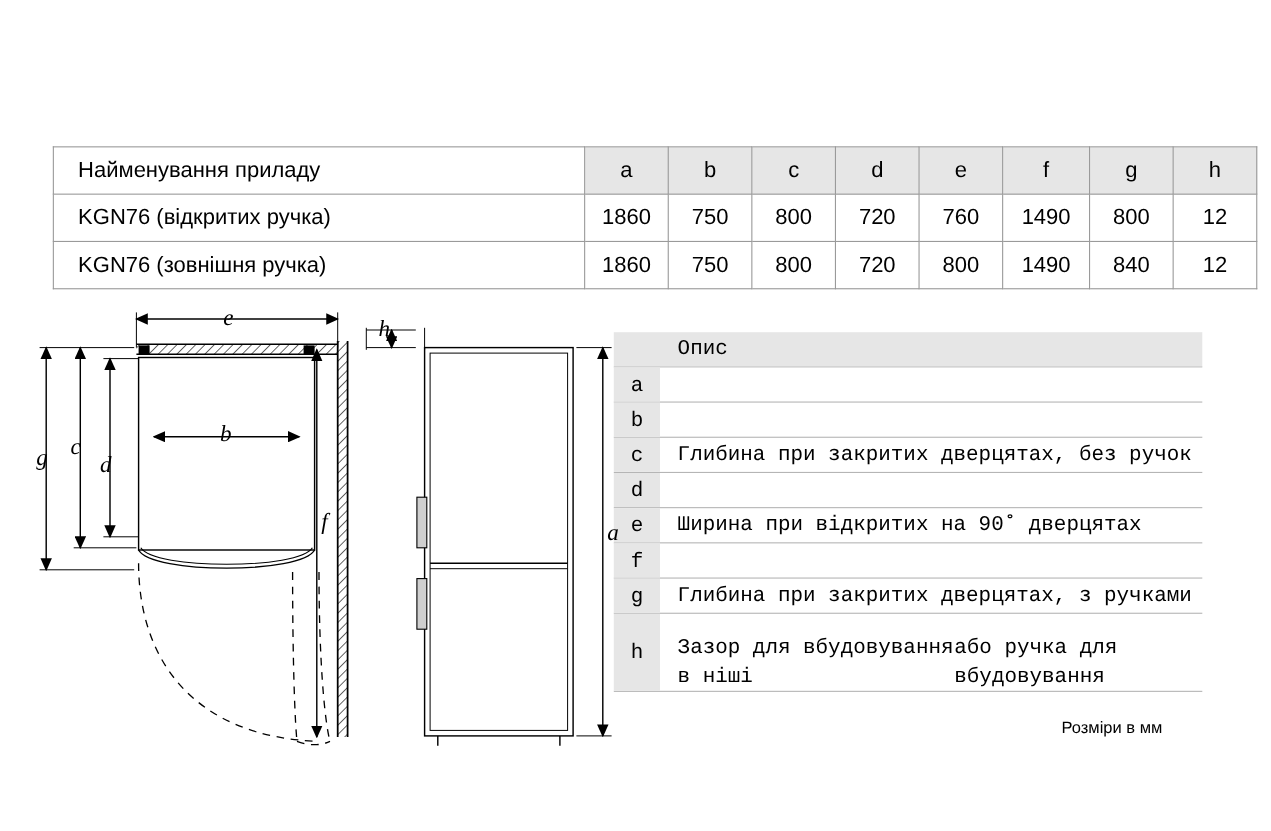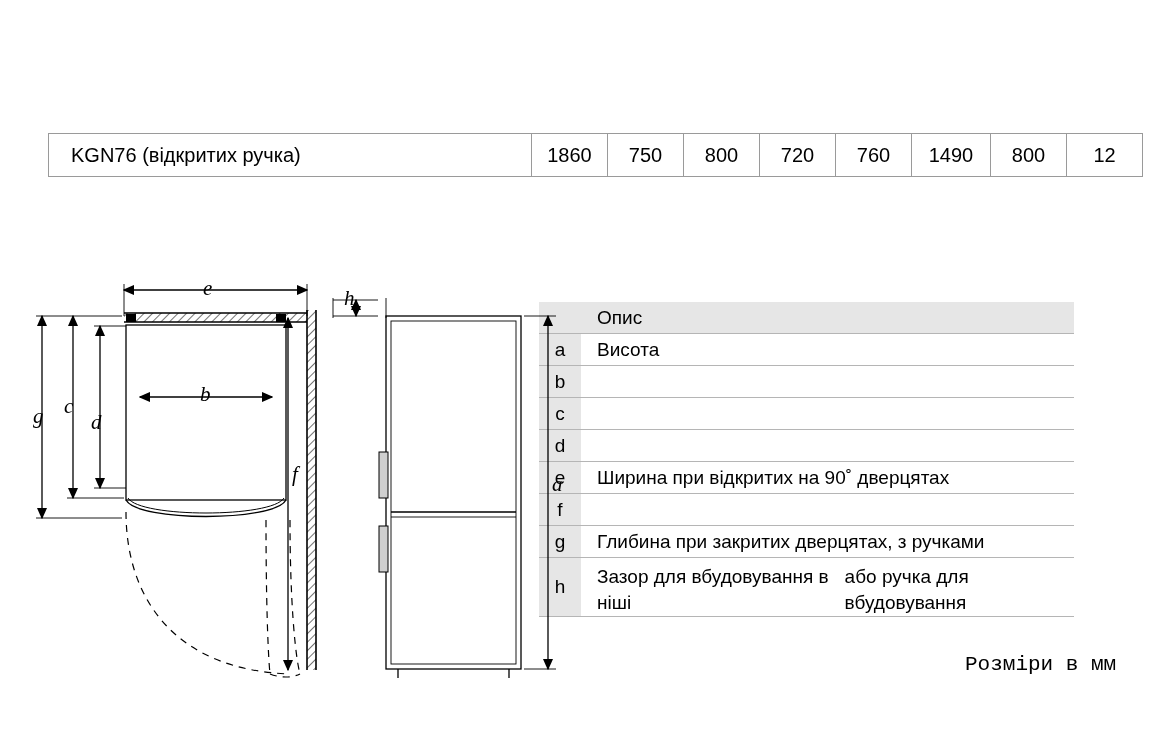--- a/index.html
+++ b/index.html
@@ -34,21 +34,21 @@
   }
   .spec-table tr.head td{
     background:#e6e6e6;
   }
   .spec-table tr.head td.name-cell{background:#ffffff;}
   .spec-table td.dim{width:75px;}
   .spec-table td.dim-wide{width:78px;}
 
   
   .legend{
-    position:absolute;left:539px;top:302px;width:535px;
+    position:absolute;left:558px;top:302px;width:535px;font-family:Liberation Mono, monospace;
   }
   .legend-row{
     display:flex;
     align-items:stretch;
     border-bottom:1px solid #b5b5b5;
     min-height:31px;
   }
   .legend-row.head{
     border-bottom:1px solid #b5b5b5;
   }
@@ -65,73 +65,94 @@
   .legend-desc{
     flex:1 1 auto;
     font-size:19px;
     display:flex;
     align-items:center;
     padding-left:16px;
     line-height:1.35;
   }
   .legend-row.head .legend-desc{background:#e6e6e6;}
   .legend-row.tall{min-height:58px;}
-  .legend-row.tall .legend-desc{align-items:flex-start;padding-top:6px;}
+  .legend-row.tall .legend-desc{align-items:flex-start;padding-top:6px;margin-top:13px;}
   .legend-desc span{display:block;}
 
   .units{
     position:absolute;left:965px;top:653px;
-    font-size:21px;
-    font-family:Liberation Mono, monospace;
+    font-size:15px;
   }
 
   
   .drawing{position:absolute;left:0;top:270px;width:575px;height:430px;}
   .lbl{
     position:absolute;
     font-size:21px;
     font-style:italic;
     font-family:"Liberation Serif", serif;
   }
 </style>
 </head>
 <body>
 
 <div class="page">
 
   <table class="spec-table">
     <tbody>
+        <tr class="head">
+      <td class="name-cell">Найменування приладу</td>
+      <td class="dim">a</td>
+      <td class="dim">b</td>
+      <td class="dim">c</td>
+      <td class="dim">d</td>
+      <td class="dim">e</td>
+      <td class="dim-wide">f</td>
+      <td class="dim">g</td>
+      <td class="dim">h</td>
+    </tr>
     <tr>
       <td class="name-cell">KGN76 (відкритих ручка)</td>
       <td class="dim">1860</td>
       <td class="dim">750</td>
       <td class="dim">800</td>
       <td class="dim">720</td>
       <td class="dim">760</td>
       <td class="dim-wide">1490</td>
       <td class="dim">800</td>
       <td class="dim">12</td>
     </tr>
+    <tr>
+      <td class="name-cell">KGN76 (зовнішня ручка)</td>
+      <td class="dim">1860</td>
+      <td class="dim">750</td>
+      <td class="dim">800</td>
+      <td class="dim">720</td>
+      <td class="dim">800</td>
+      <td class="dim-wide">1490</td>
+      <td class="dim">840</td>
+      <td class="dim">12</td>
+    </tr>
   </tbody>
     </table>
 
   <div class="legend">
     <div class="legend-row head">
       <div class="legend-key"></div>
       <div class="legend-desc">Опис</div>
     </div>
     <div class="legend-row">
       <div class="legend-key">a</div>
-      <div class="legend-desc">Висота</div>
     </div>
     <div class="legend-row">
       <div class="legend-key">b</div>
     </div>
     <div class="legend-row">
       <div class="legend-key">c</div>
+      <div class="legend-desc">Глибина при закритих дверцятах, без ручок</div>
     </div>
     <div class="legend-row">
       <div class="legend-key">d</div>
     </div>
     <div class="legend-row">
       <div class="legend-key">e</div>
       <div class="legend-desc">Ширина при відкритих на 90˚ дверцятах</div>
     </div>
     <div class="legend-row">
       <div class="legend-key">f</div>

